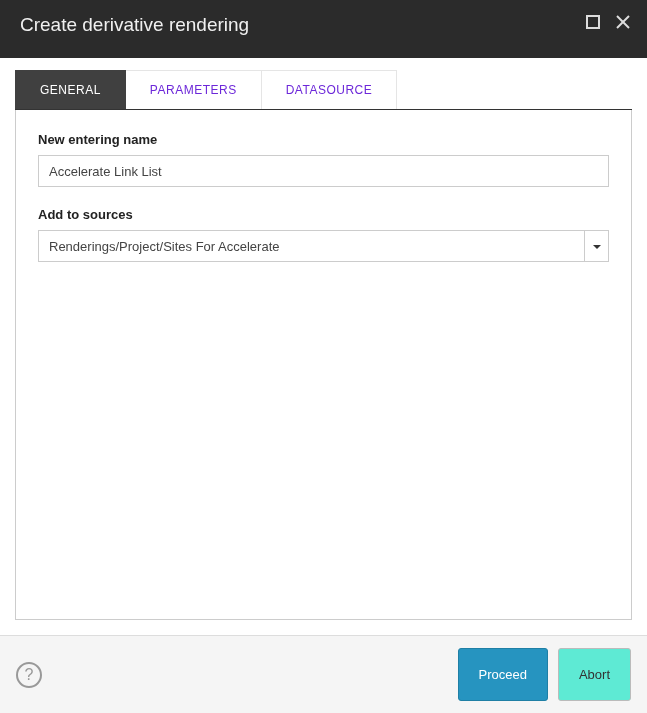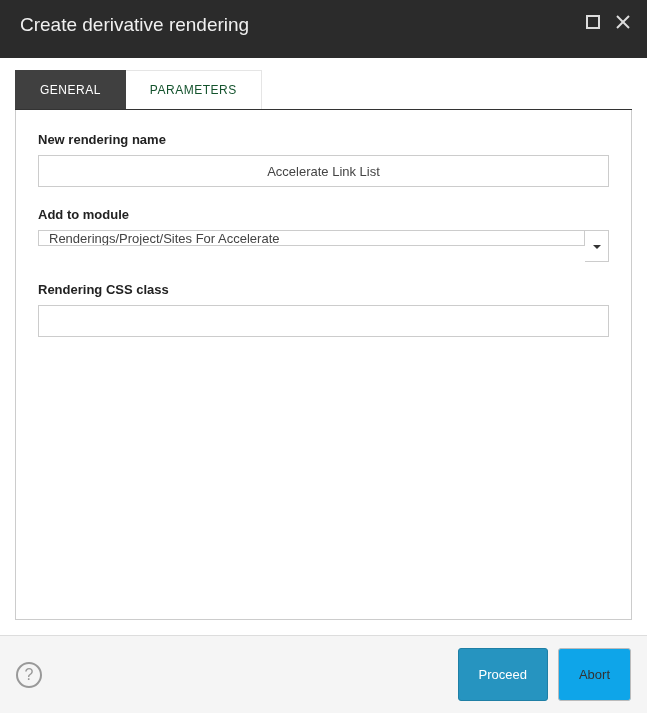--- a/index.html
+++ b/index.html
@@ -6,41 +6,41 @@
     body { font-family: "Segoe UI", Arial, sans-serif; font-size: 13px; background: #fff; width: 647px; height: 713px; display: flex; flex-direction: column; }
     
     .header { background: #2b2b2b; color: #fff; padding: 14px 20px 16px 20px; position: relative; }
     .header-title { font-size: 19px; font-weight: 400; margin-bottom: 6px; color: #f0f0f0; }
     .header-subtitle { font-size: 12px; color: #bbb; line-height: 1.4; padding-right: 60px; }
     .header-controls { position: absolute; top: 12px; right: 14px; display: flex; gap: 10px; }
     .header-icon { width: 20px; height: 20px; display: flex; align-items: center; justify-content: center; cursor: pointer; color: #ddd; }
     .header-icon svg { width: 16px; height: 16px; stroke: currentColor; }
     
     .tabs-row { display: flex; background: #fff; margin: 12px 15px 0 15px; border-bottom: 1px solid #333; }
-    .tab { padding: 12px 24px; font-size: 12px; letter-spacing: 0.5px; cursor: pointer; color: #14532d; background: #fff; border-right: 1px solid #e5e5e5; border-top: 1px solid #e5e5e5; text-align: center; }
+    .tab { padding: 12px 24px; font-size: 12px; letter-spacing: 0.5px; cursor: pointer; color: #6d28d9; background: #fff; border-right: 1px solid #e5e5e5; border-top: 1px solid #e5e5e5; text-align: center; }
     .tab:first-child { border-left: 1px solid #e5e5e5; }
     .tab.active { background: #404040; color: #fff; border-color: #404040; padding-left: 24px; }
     
     .content { flex: 1; margin: 0 15px 15px 15px; border: 1px solid #ccc; border-top: none; padding: 22px 22px; background: #fff; overflow: auto; }
     
     .form-group { margin-bottom: 20px; }
     .form-label { display: block; font-weight: 600; font-size: 13px; color: #222; margin-bottom: 8px; }
-    .form-input { width: 100%; padding: 7px 10px; border: 1px solid #ccc; font-size: 13px; color: #444; background: #fff; height: 32px; text-align: center; }
+    .form-input { width: 100%; padding: 7px 10px; border: 1px solid #ccc; font-size: 13px; color: #444; background: #fff; height: 32px; }
     
     .dropdown-wrap { display: flex; width: 100%; }
-    .dropdown-input { flex: 1; padding: 7px 10px; border: 1px solid #ccc; font-size: 13px; color: #444; background: #fff; height: 16px; }
+    .dropdown-input { flex: 1; padding: 7px 10px; border: 1px solid #ccc; font-size: 13px; color: #444; background: #fff; height: 32px; }
     .dropdown-btn { width: 24px; height: 32px; border: 1px solid #ccc; border-left: none; background: #fff; display: flex; align-items: center; justify-content: center; cursor: pointer; }
     .dropdown-btn svg { width: 8px; height: 8px; }
     
     .footer { background: #f5f5f5; border-top: 1px solid #ddd; padding: 12px 16px; display: flex; align-items: center; gap: 10px; }
     .footer-spacer { flex: 1; }
     .help-btn { width: 26px; height: 26px; border-radius: 50%; border: 2px solid #999; color: #999; display: flex; align-items: center; justify-content: center; font-size: 16px; font-weight: 400; cursor: pointer; }
     .btn { padding: 18px 20px; font-size: 13px; border-radius: 3px; cursor: pointer; }
     .btn-primary { background: #2694c0; color: #fff; border: 1px solid #1f7fa5; }
-    .btn-secondary { background: #0ea5e9; color: #333; border: 1px solid #bbb; }
+    .btn-secondary { background: #5eead4; color: #333; border: 1px solid #bbb; }
   </style>
 </head>
 <body>
 
 <div class="header">
   <div class="header-title">Create derivative rendering</div>
   <div class="header-controls">
     <div class="header-icon">
       <svg viewBox="0 0 16 16" fill="none">
           <rect x="2" y="2" width="12" height="12" stroke-width="2"></rect>
@@ -51,46 +51,43 @@
           <line x1="2" y1="2" x2="14" y2="14" stroke-width="2"></line>
           <line x1="14" y1="2" x2="2" y2="14" stroke-width="2"></line>
         </svg>
     </div>
   </div>
 </div>
 
 <div class="tabs-row">
   <div class="tab active">GENERAL</div>
   <div class="tab">PARAMETERS</div>
+  <div class="tab">DATASOURCE</div>
 </div>
 
 <div class="content">
   <div class="form-group">
-    <label class="form-label">New rendering name</label>
+    <label class="form-label">New entering name</label>
     <input type="text" class="form-input" value="Accelerate Link List" style="">
   </div>
 
   <div class="form-group">
-    <label class="form-label">Add to module</label>
+    <label class="form-label">Add to sources</label>
     <div class="dropdown-wrap">
       <input type="text" class="dropdown-input" value="Renderings/Project/Sites For Accelerate" style="">
       <div class="dropdown-btn">
         <span>
           <svg viewBox="0 0 8 8">
               <path d="M0 2 L4 6 L8 2" fill="#333"></path>
             </svg>
         </span>
       </div>
     </div>
   </div>
 
-  <div class="form-group">
-    <label class="form-label">Rendering CSS class</label>
-    <input type="text" class="form-input" value="" style="">
-  </div>
 </div>
 
 <div class="footer">
   <div class="help-btn">
     <span>?</span>
   </div>
   <div class="footer-spacer"></div>
   <button class="btn btn-primary">Proceed</button>
   <button class="btn btn-secondary">Abort</button>
 </div>

